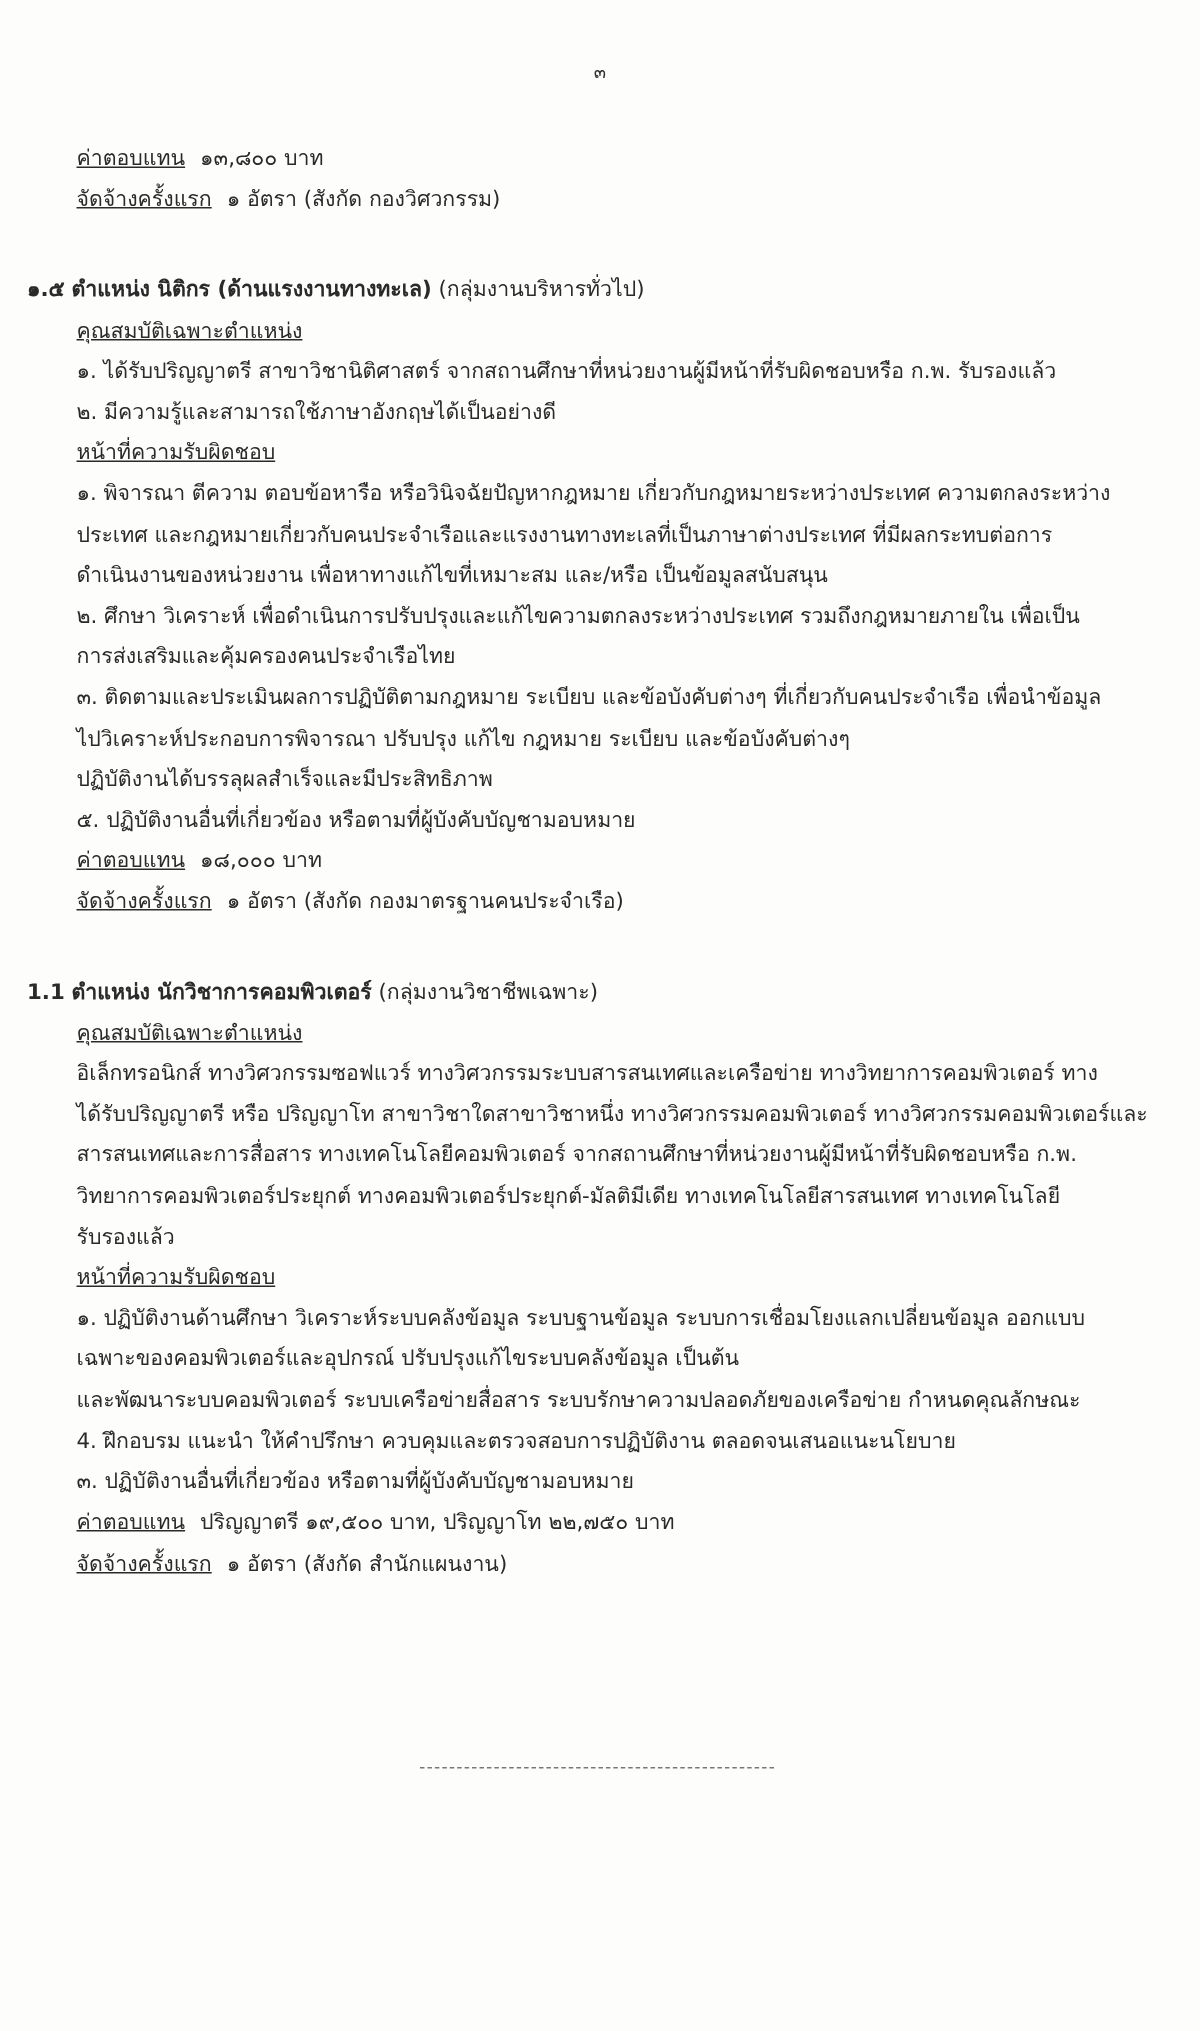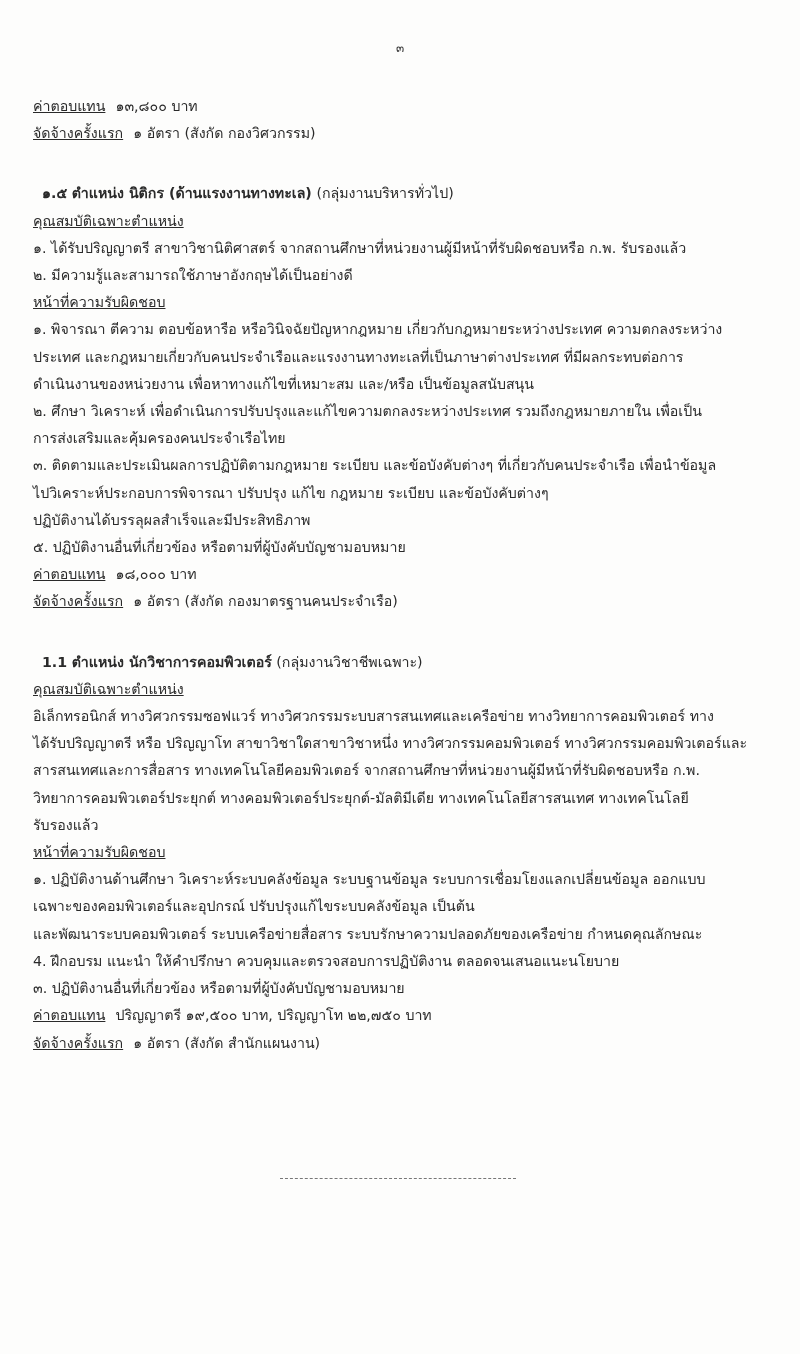--- a/index.html
+++ b/index.html
@@ -12,23 +12,23 @@
       overflow: hidden;
     }
     .page-num {
       position: absolute; top: 38px; left: 0; width: 800px;
       text-align: center; font-size: 12px; color: #333;
     }
     .doc {
       position: absolute; left: 0; top: 93px; width: 800px;
       font-size: 14.2px; line-height: 27.2px;
     }
-    .line { white-space: nowrap; padding-left: 33px; }
+    .line { white-space: nowrap; padding-left: 51px; }
     .u { text-decoration: underline; }
-    .heading { padding-left: 18px; white-space: nowrap; margin-left: 24px; }
+    .heading { padding-left: 18px; white-space: nowrap; }
     .heading b { font-weight: bold; }
     .gap { height: 27px; }
     .gap-sm { height: 6px; }
     .label-gap { display: inline-block; width: 10px; }
     .divider {
       position: absolute; left: 280px; top: 1178px;
       width: 236px; height: 0; border-top: 1px dashed #777;
     }
   </style>
 </head>

